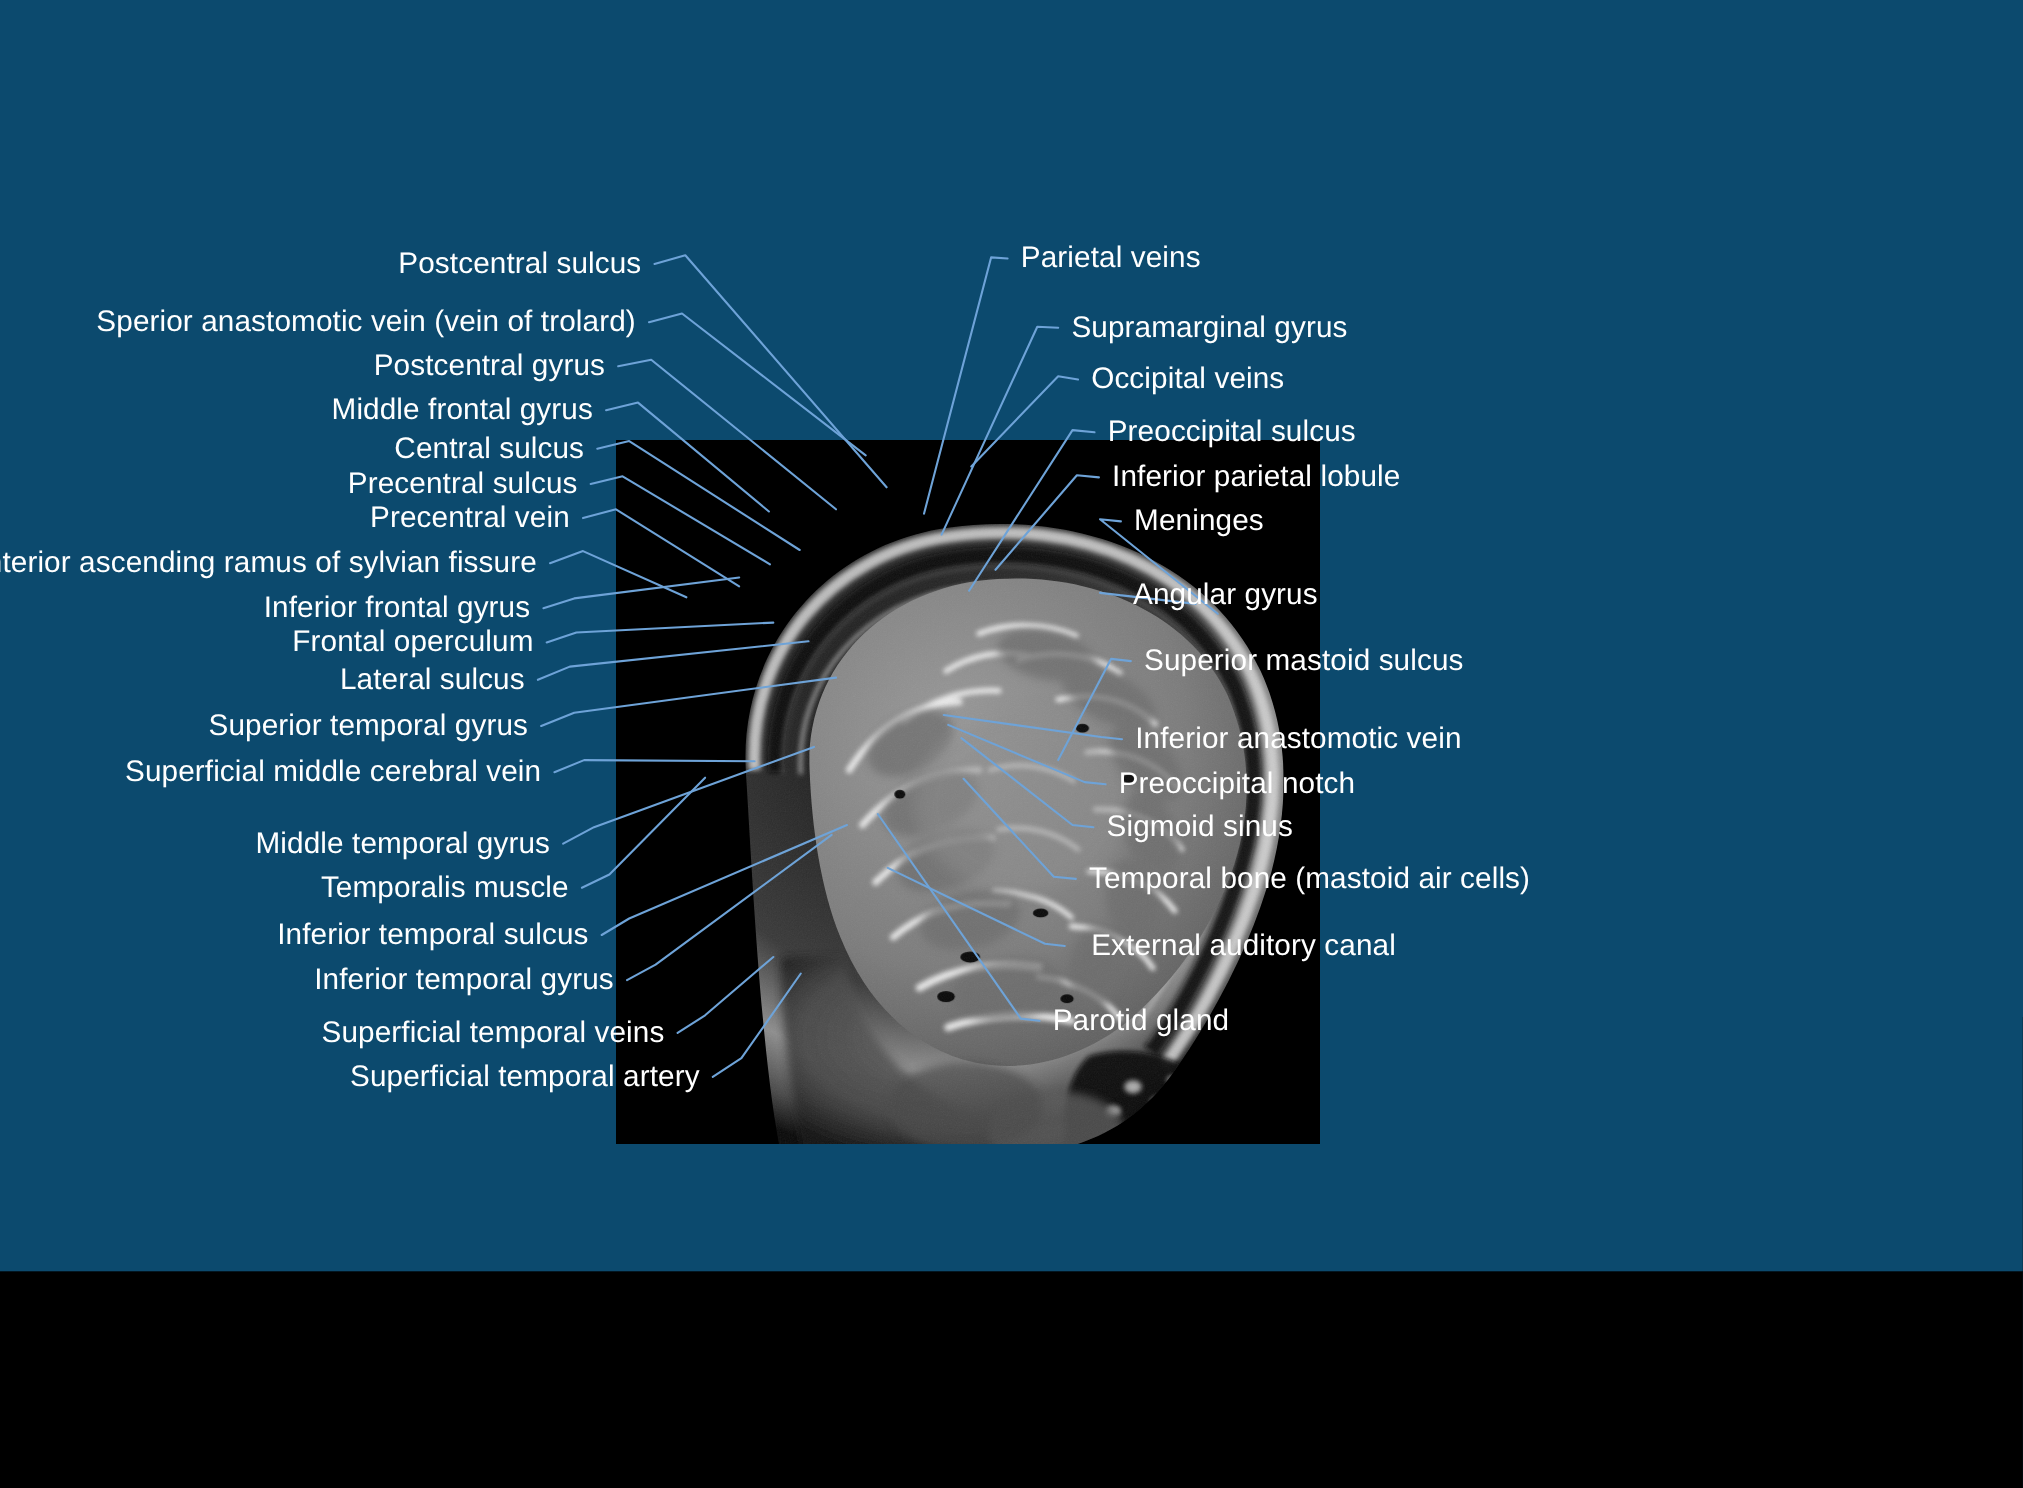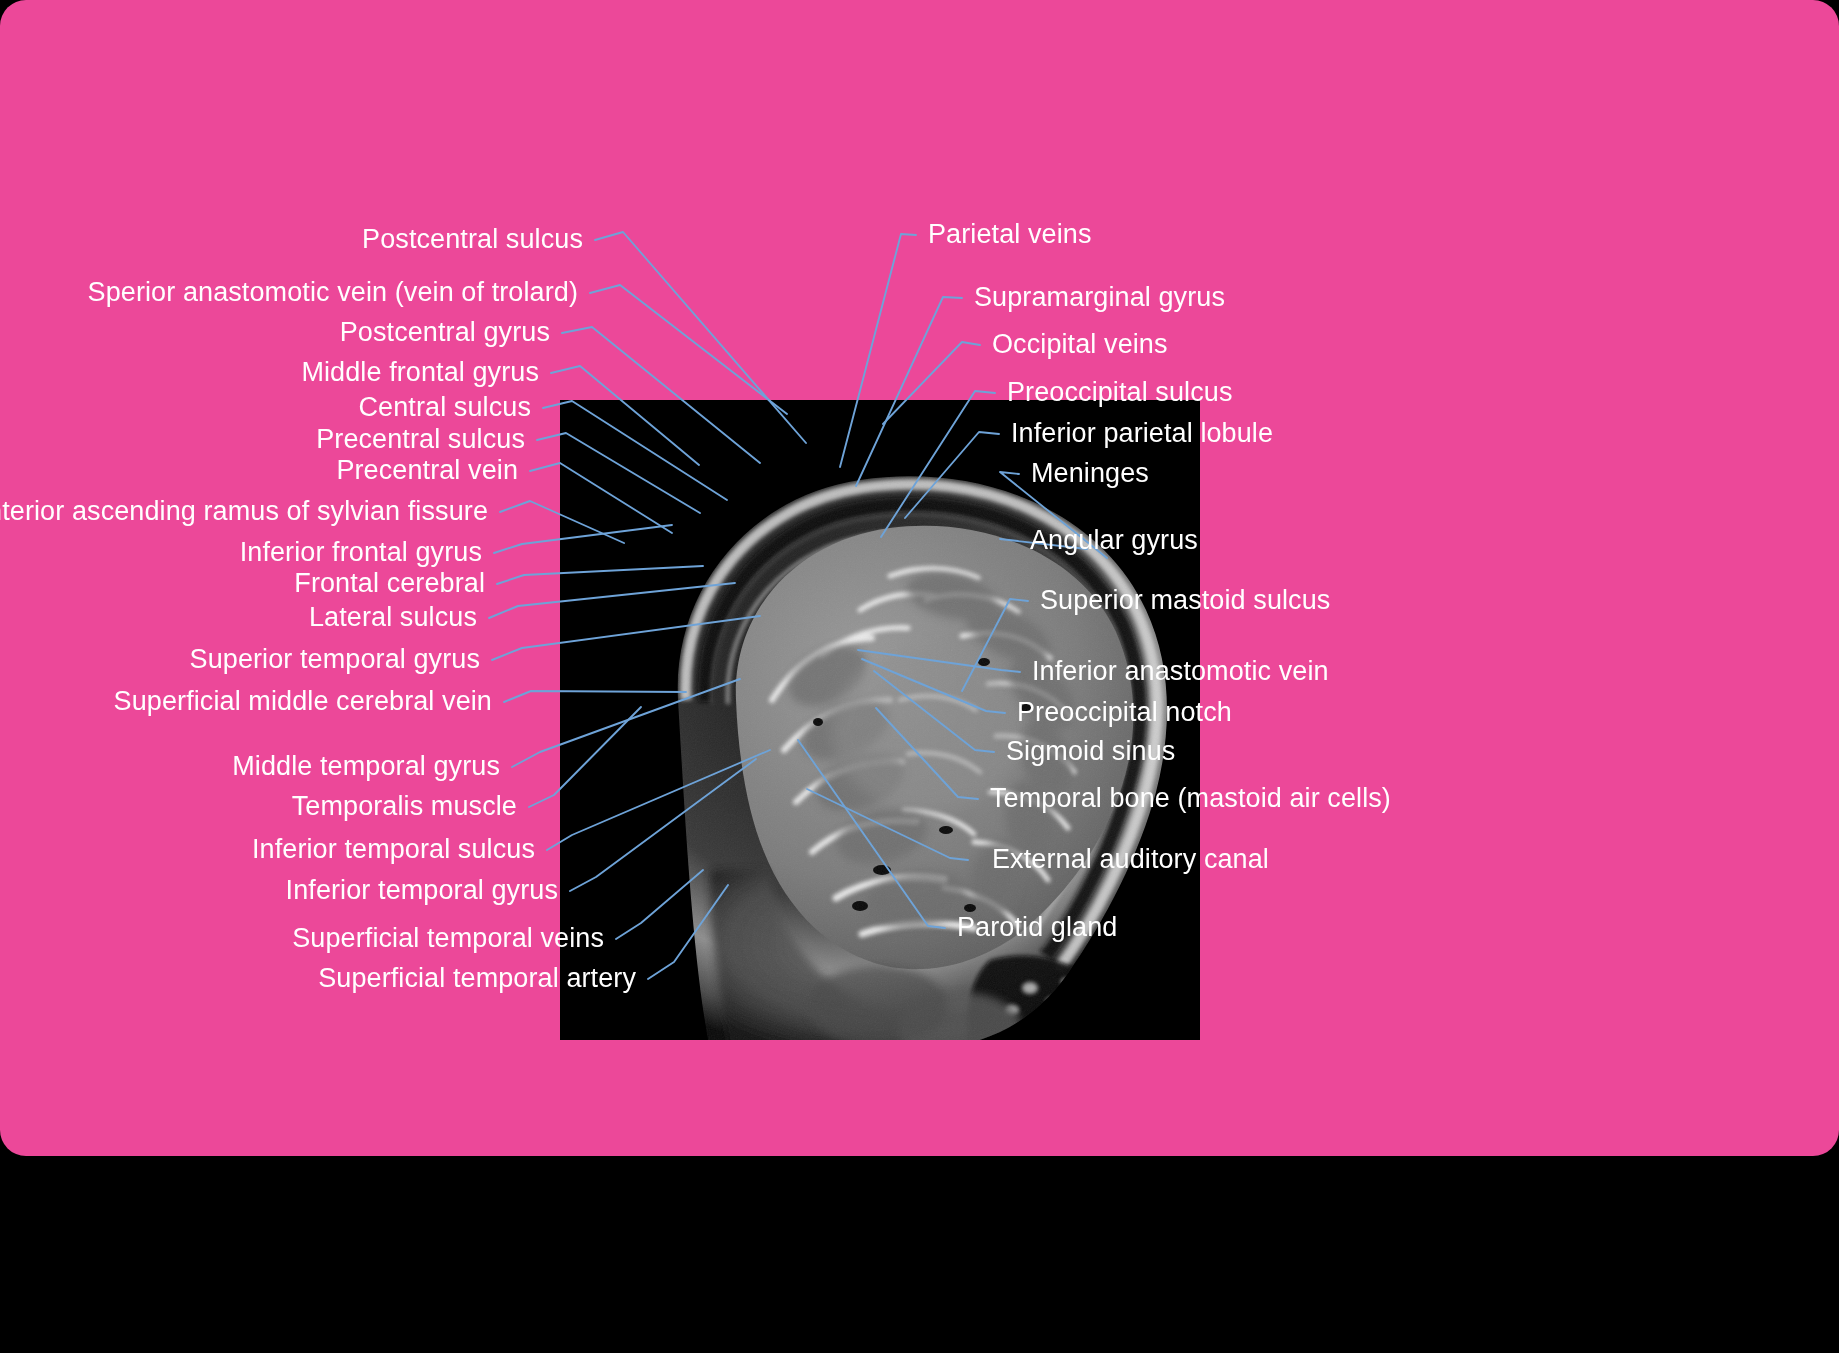--- a/index.html
+++ b/index.html
@@ -5,24 +5,23 @@
 <style>
   html, body {
     margin: 0;
     padding: 0;
     background: #000000;
   }
   #stage {
     position: relative;
     width: 1839px;
     height: 1156px;
-    background: #ec4899;
+    background: #0c4a6e;
     overflow: hidden;
     font-family: "Liberation Sans", sans-serif;
-    border-radius: 26px;
   }
 
   
   #mri-wrap {
     position: absolute;
     left: 560px;
     top: 400px;
     width: 640px;
     height: 640px;
   }
@@ -237,21 +236,21 @@
   <div id="labels-left-host">
       <div class="label right" style="right: 1256px; top: 225px;">Postcentral sulcus</div>
       <div class="label right" style="right: 1261px; top: 278px; text-align: center;">Sperior anastomotic vein (vein of trolard)</div>
       <div class="label right" style="right: 1289px; top: 318px;">Postcentral gyrus</div>
       <div class="label right" style="right: 1300px; top: 358px;">Middle frontal gyrus</div>
       <div class="label right" style="right: 1308px; top: 393px;">Central sulcus</div>
       <div class="label right" style="right: 1314px; top: 425px;">Precentral sulcus</div>
       <div class="label right" style="right: 1321px; top: 456px;">Precentral vein</div>
       <div class="label right" style="right: 1351px; top: 497px;">Anterior ascending ramus of sylvian fissure</div>
       <div class="label right" style="right: 1357px; top: 538px; text-align: right;">Inferior frontal gyrus</div>
-      <div class="label right" style="right: 1354px; top: 569px;">Frontal cerebral</div>
+      <div class="label right" style="right: 1354px; top: 569px;">Frontal operculum</div>
       <div class="label right" style="right: 1362px; top: 603px;">Lateral sulcus</div>
       <div class="label right" style="right: 1359px; top: 645px;">Superior temporal gyrus</div>
       <div class="label right" style="right: 1347px; top: 687px;">Superficial middle cerebral vein</div>
       <div class="label right" style="right: 1339px; top: 752px;">Middle temporal gyrus</div>
       <div class="label right" style="right: 1322px; top: 792px;">Temporalis muscle</div>
       <div class="label right" style="right: 1304px; top: 835px;">Inferior temporal sulcus</div>
       <div class="label right" style="right: 1281px; top: 876px;">Inferior temporal gyrus</div>
       <div class="label right" style="right: 1235px; top: 924px; margin-left: 46px;">Superficial temporal veins</div>
       <div class="label right" style="right: 1203px; top: 964px;">Superficial temporal artery</div>
     </div>

